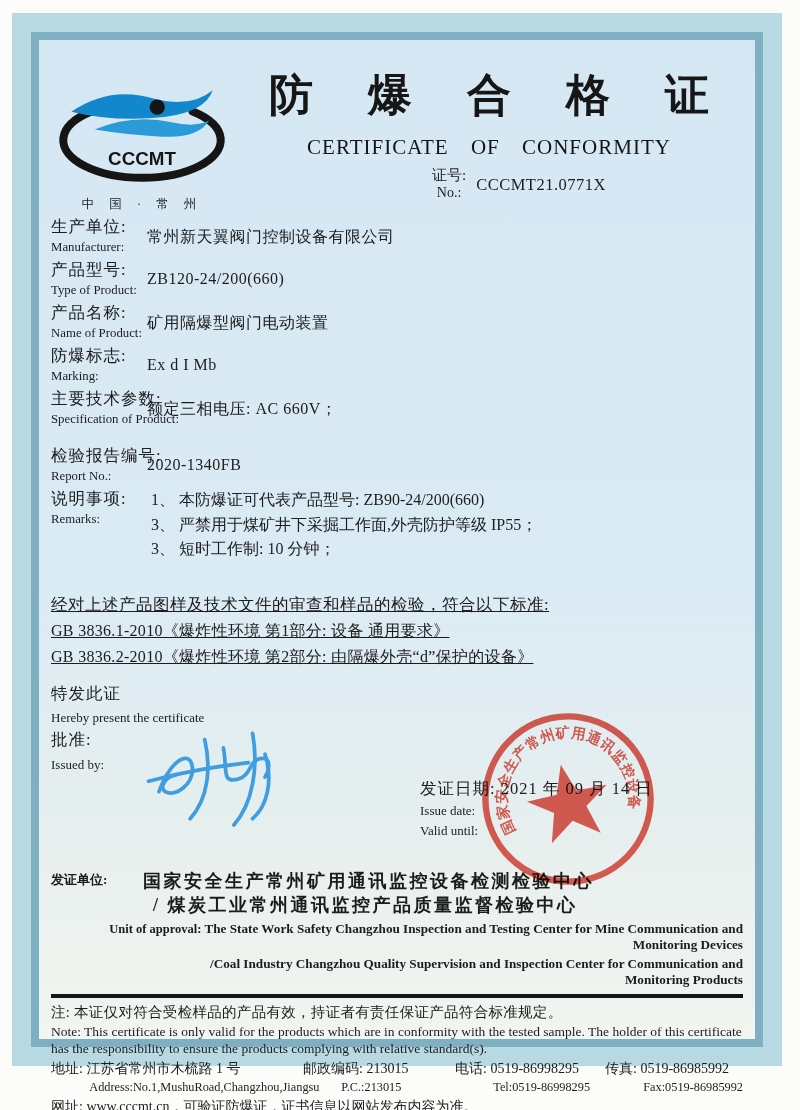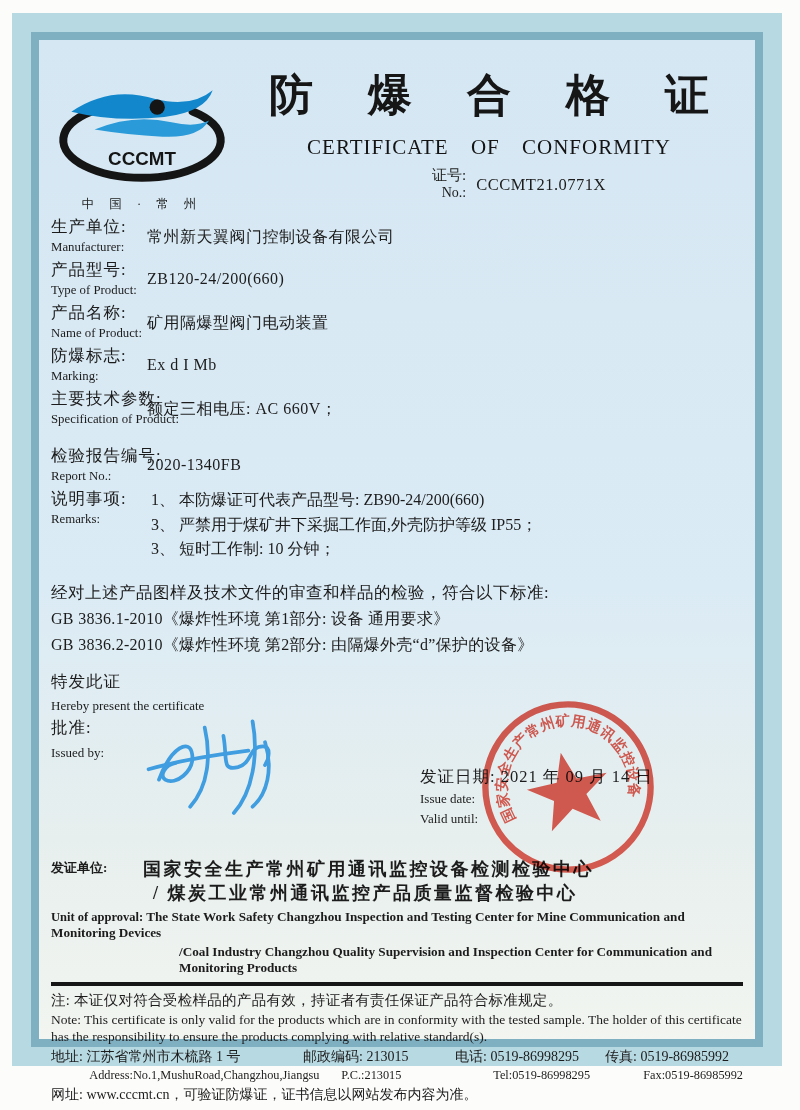--- a/index.html
+++ b/index.html
@@ -9,37 +9,37 @@
     background:linear-gradient(180deg,#d5e7f3 0%,#dbebf5 55%,#e7efee 80%,#f2f5f0 100%);}
   .inner{position:relative;width:100%;height:100%;box-sizing:border-box;padding:0 12px;}
 
   
   .header{position:relative;height:172px;}
   .logo{position:absolute;left:2px;top:38px;width:178px;text-align:center;}
   .logo-region{font-size:12.5px;letter-spacing:6px;margin-top:2px;color:#222;}
   .titles{margin-left:184px;text-align:center;}
   .title-cn{padding-top:26px;font-size:44px;font-weight:600;letter-spacing:22px;text-indent:22px;color:#161616;}
   .title-en{margin-top:10px;font-size:21px;letter-spacing:1px;word-spacing:16px;color:#141414;}
-  .certno{margin-top:6px;display:flex;justify-content:center;transform:translateX(30px);gap:10px;text-align:right;}
+  .certno{margin-top:6px;display:flex;justify-content:center;transform:translateX(30px);gap:10px;text-align:center;}
   .certno .lbl-cn{font-size:15px;}
   .certno .lbl-en{font-size:14px;}
   .certno .val{font-size:16.5px;margin-top:9px;letter-spacing:.5px;}
 
   
   .fields{margin-top:4px;}
   .row{position:relative;min-height:41px;margin-bottom:2px;}
   .lab-cn{font-size:16.5px;letter-spacing:1px;}
   .lab-en{font-size:12.8px;margin-top:2px;}
   .val-abs{position:absolute;left:96px;top:11px;font-size:16px;letter-spacing:.5px;white-space:nowrap;}
   .row-report{margin-top:16px;}
   .row-remarks{min-height:78px;}
   .remarks-list{position:absolute;left:100px;top:0;font-size:16px;line-height:24.5px;white-space:nowrap;}
 
   
-  .standards{margin-top:16px;}
+  .standards{margin-top:28px;text-decoration:underline;}
   .std-cn{font-size:16.5px;letter-spacing:.5px;}
   .std-en{font-size:12.8px;margin-top:7px;}
   .std-item{font-size:16px;margin-top:5px;letter-spacing:.3px;}
 
   
   .present-cn{margin-top:15px;font-size:16.5px;letter-spacing:1px;}
   .present-en{font-size:13px;margin-top:5px;}
   .issue-wrap{position:relative;margin-top:3px;height:138px;}
   .approve-cn{font-size:16.5px;letter-spacing:1px;}
   .approve-en{font-size:13px;margin-top:6px;}
@@ -48,21 +48,21 @@
   .date-line{font-size:16.5px;letter-spacing:1px;}
   .date-sub{font-size:13px;margin:3px 0 4px 0;}
   .seal{position:absolute;left:427px;top:-20px;mix-blend-mode:multiply;opacity:.82;transform:rotate(-12deg);}
 
   
   .approval{display:flex;margin-top:2px;}
   .approval-label{width:92px;font-size:13px;font-weight:bold;flex:none;padding-top:2px;}
   .approval-lines{flex:1;}
   .ap-cn{font-size:18px;font-weight:bold;letter-spacing:2.5px;line-height:24px;}
   .ap-cn2{padding-left:10px;}
-  .ap-en{font-size:13.2px;font-weight:bold;margin-top:4px;font-family:"Liberation Serif",serif;}
+  .ap-en{font-size:13.2px;font-weight:bold;margin-top:4px;font-family:"Liberation Serif",serif;text-align:right;}
   .ap-en .unit-lbl{font-weight:bold;font-size:12.5px;}
   .ap-en2{padding-left:128px;margin-top:3px;}
 
   .rule{margin-top:6px;border-top:4px solid #161616;}
 
   
   .footer{padding-top:5px;}
   .note-cn{font-size:14.5px;letter-spacing:.3px;}
   .note-en{font-size:13.5px;line-height:16.5px;margin-top:2px;}
   .addr-row{display:flex;margin-top:3px;font-size:14px;white-space:nowrap;}

